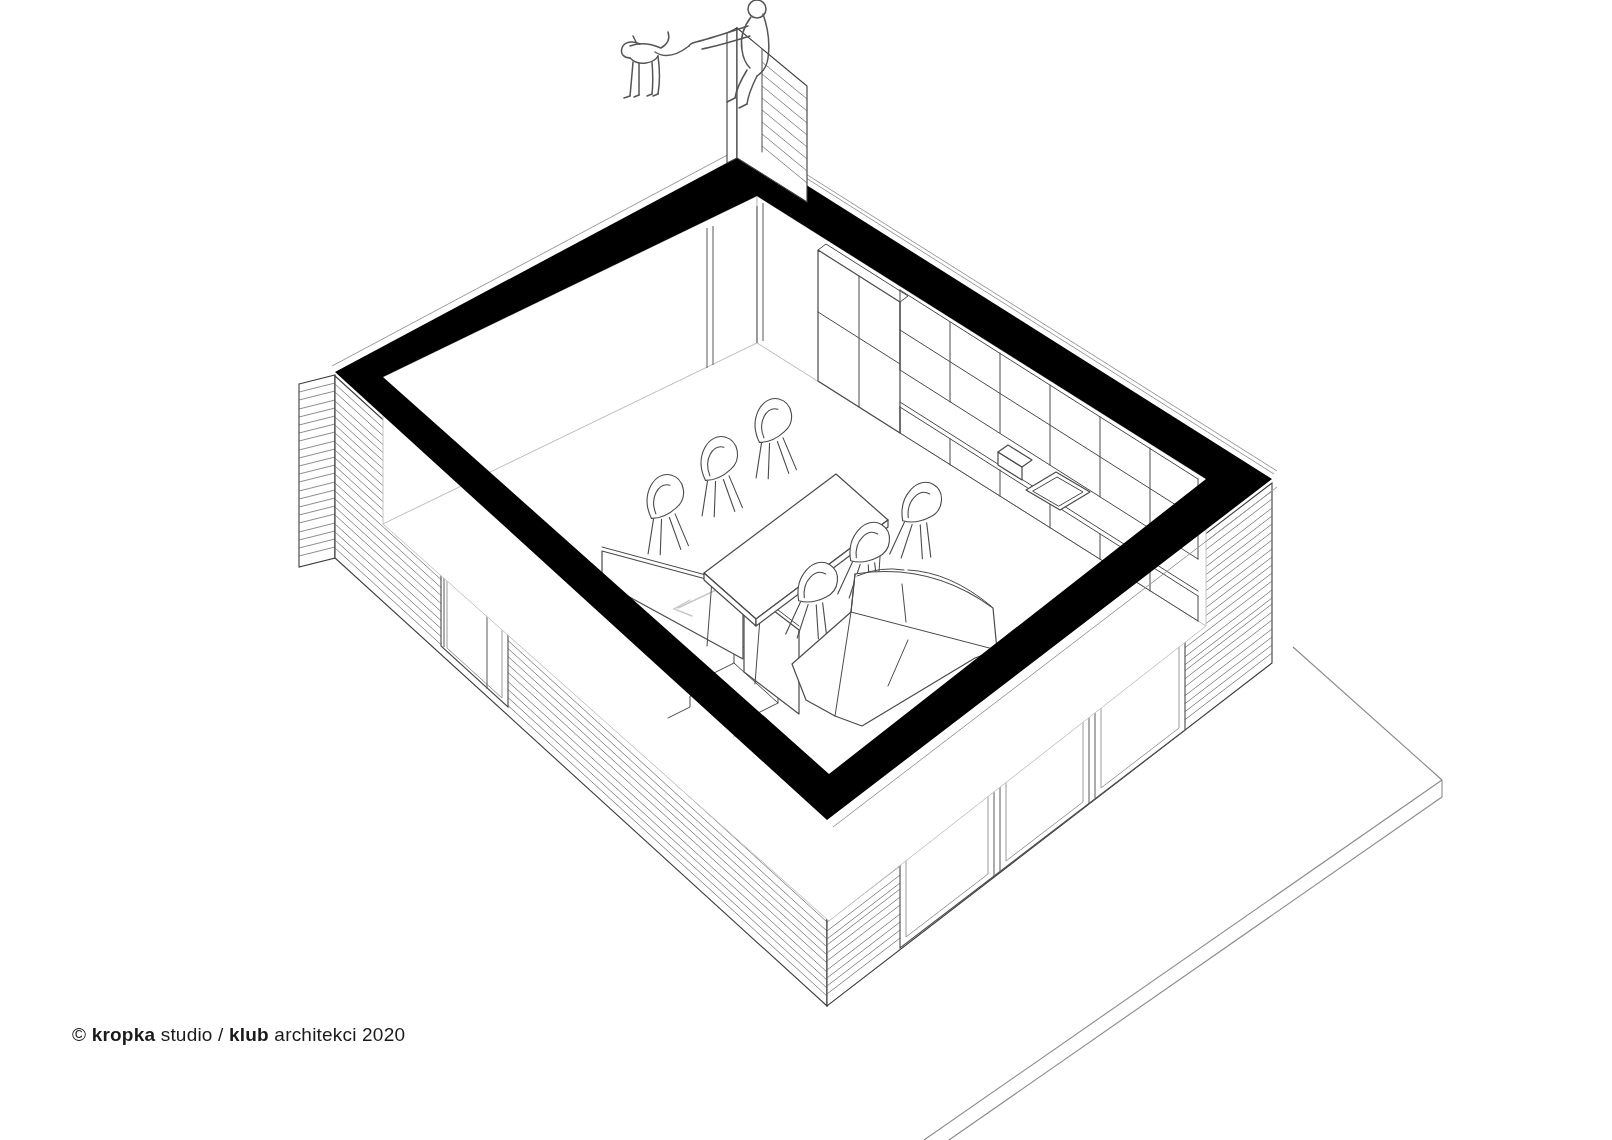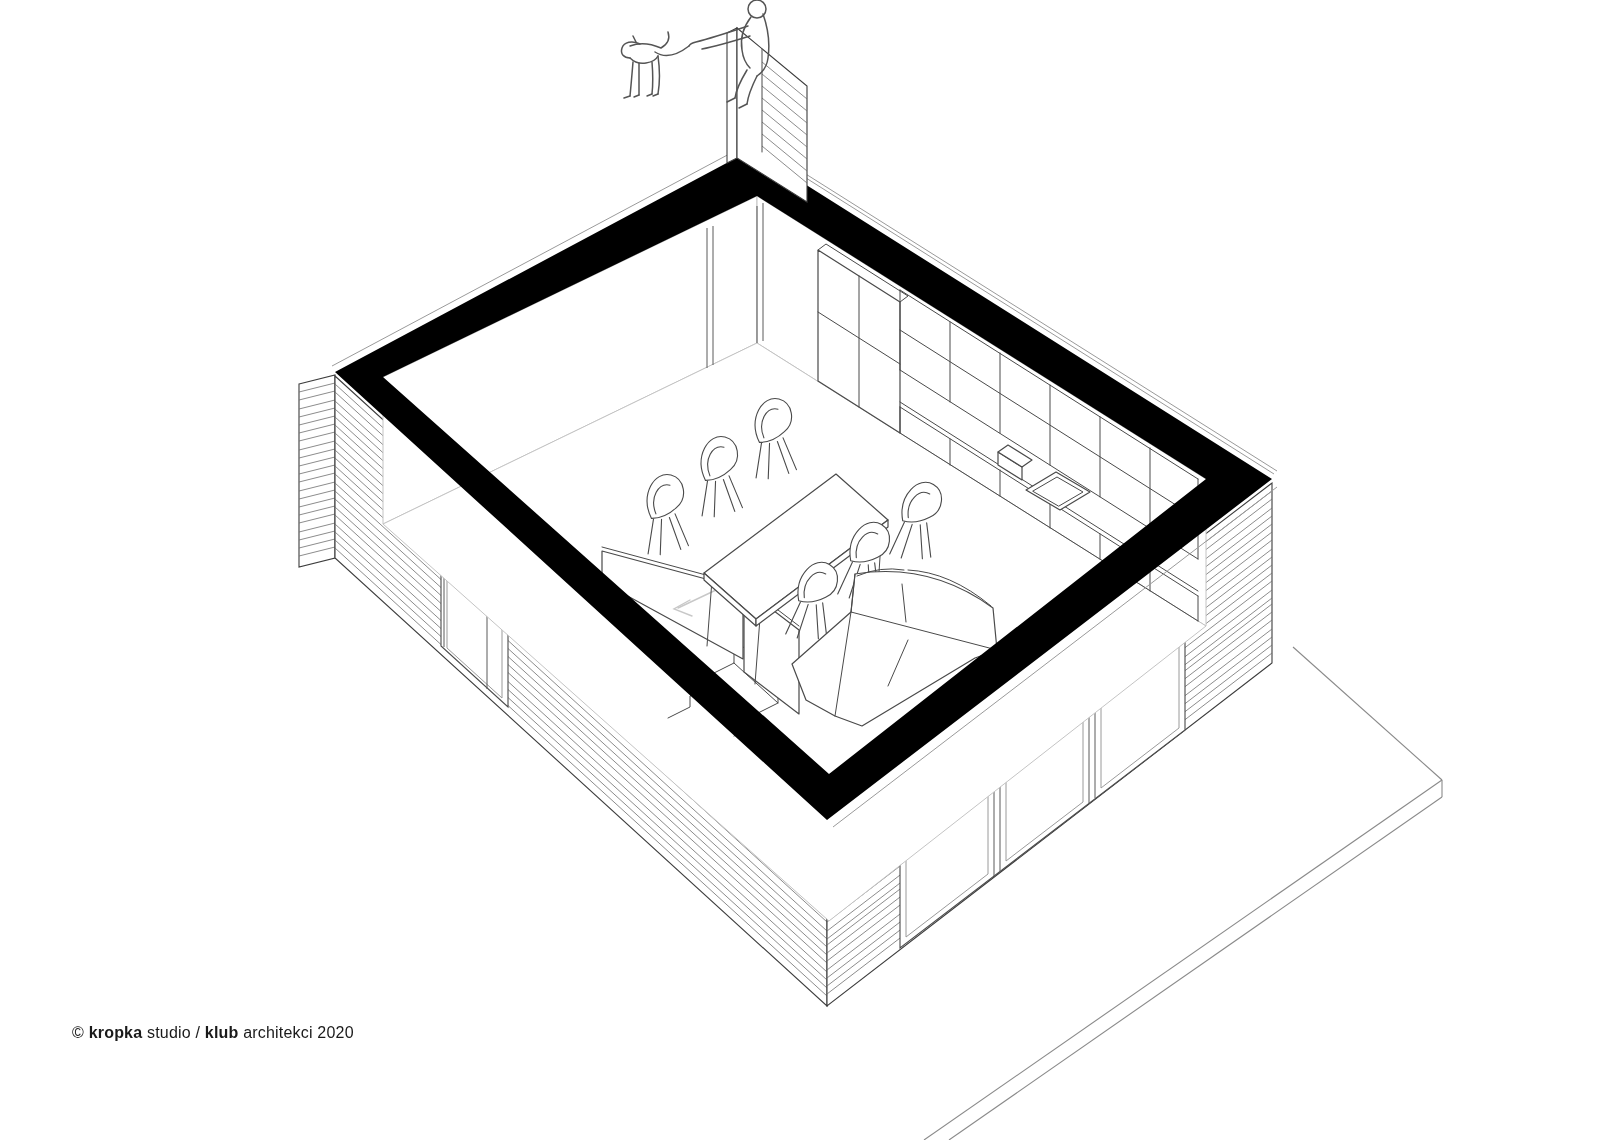--- a/index.html
+++ b/index.html
@@ -1,19 +1,19 @@
 <!DOCTYPE html>
 <html><head>
 <meta charset="utf-8">
 <style>
   html,body{margin:0;padding:0;background:#fff;}
   #stage{position:relative;width:1612px;height:1140px;background:#fff;overflow:hidden;
          font-family:"Liberation Sans", sans-serif;}
   #axon{position:absolute;left:0;top:0;}
-  #credit{position:absolute;left:72px;top:1024px;font-size:16px;color:#1a1a1a;
+  #credit{position:absolute;left:72px;top:1024px;font-size:19px;color:#1a1a1a;
           font-family:"Liberation Sans", sans-serif;letter-spacing:0.2px;}
   #credit .b{font-weight:bold;}
   
   .wall{fill:#ffffff;stroke:#3c3c3c;stroke-width:1.1;}
   .siding{fill:none;stroke:#6f6f6f;stroke-width:0.8;}
   .opening{fill:#ffffff;stroke:#4a4a4a;stroke-width:1.1;}
   .frame{fill:none;stroke:#9a9a9a;stroke-width:1;}
   .mullion{fill:none;stroke:#5a5a5a;stroke-width:1;}
   .int{fill:#ffffff;stroke:#c4c4c4;stroke-width:1;}
   .furn{fill:#ffffff;stroke:#4a4a4a;stroke-width:1.2;stroke-linejoin:round;stroke-linecap:round;}

